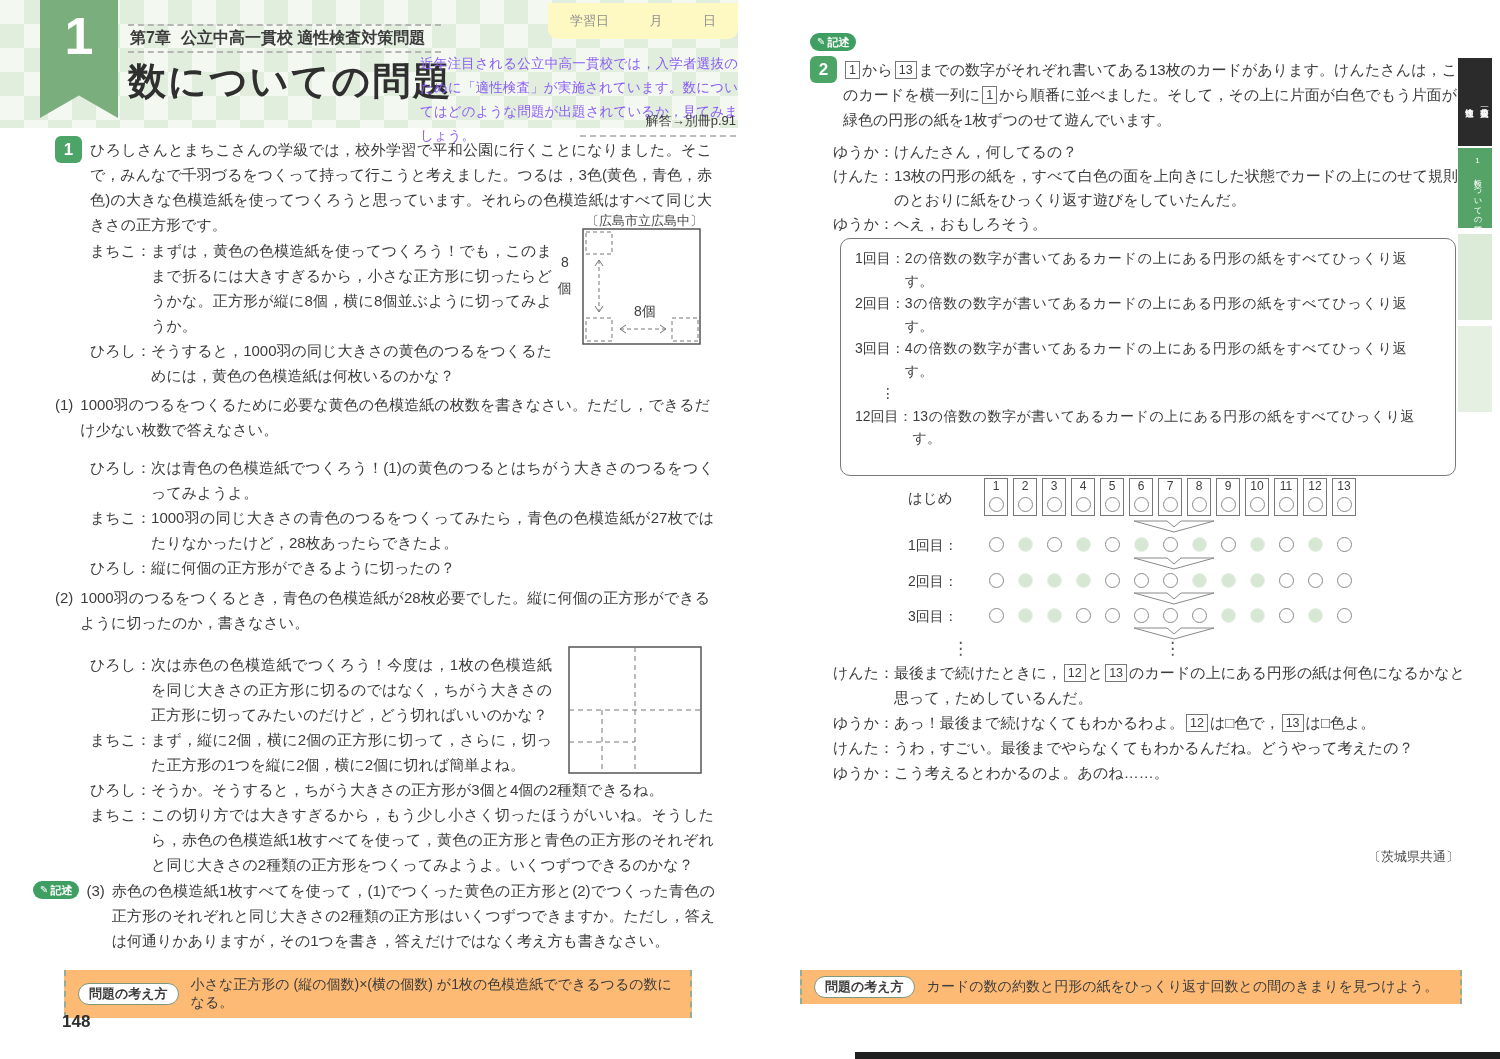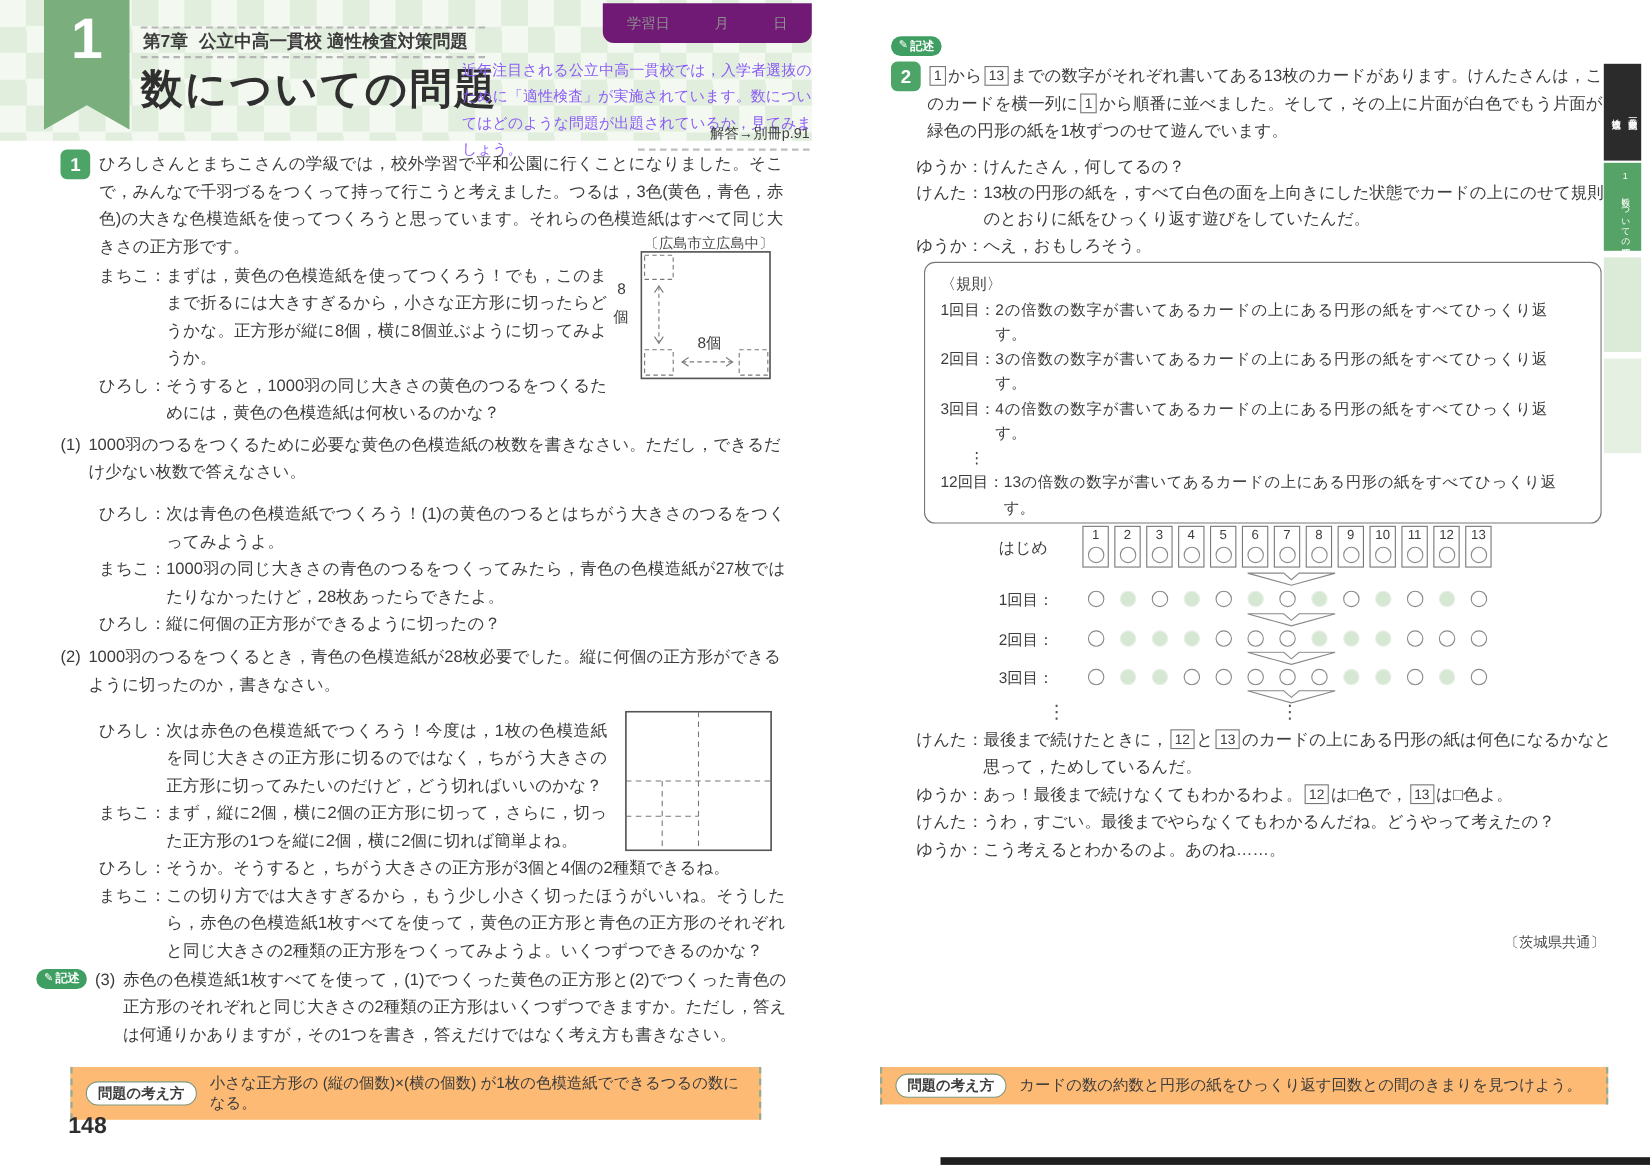--- a/index.html
+++ b/index.html
@@ -8,21 +8,21 @@
   .abs{position:absolute;}
   
   .checker{left:0;top:0;width:738px;height:128px;
            background:repeating-conic-gradient(#e1eedd 0% 25%,#f3f8f1 0% 50%) 0 0/48px 48px;}
   .ribbon{left:40px;top:0;width:78px;height:118px;background:#7bae7d;
           clip-path:polygon(0 0,100% 0,100% 100%,50% 81%,0 100%);
           color:#fff;font-size:52px;font-weight:bold;text-align:center;padding-top:6px;box-sizing:border-box;}
   .chapter-line{left:128px;top:24px;border-top:2px dashed #b5b5b5;border-bottom:2px dashed #b5b5b5;
                 padding:2px 16px 2px 2px;font-size:16px;font-weight:bold;display:flex;gap:10px;align-items:center;}
   .main-title{left:128px;top:56px;font-size:38px;font-weight:bold;letter-spacing:2px;color:#2f2f2f;}
-  .study-box{left:548px;top:3px;width:190px;height:36px;background:#701a75;border-radius:0 0 10px 10px;
+  .study-box{left:548px;top:3px;width:190px;height:36px;background:#fef9c3;border-radius:0 0 10px 10px;
              display:flex;align-items:center;justify-content:space-between;padding:0 22px;
              font-size:13px;color:#8f8f8f;box-sizing:border-box;}
   .intro{left:420px;top:52px;width:318px;font-size:13.5px;line-height:24px;color:#8b5cf6;text-align:justify;}
   .answer-ref{left:580px;top:112px;width:156px;font-size:13px;text-align:right;
               border-bottom:2px dashed #bdbdbd;padding-bottom:5px;}
   
   .textblock{font-size:15px;line-height:25px;text-align:justify;}
   .pbadge{width:27px;height:27px;background:#4ca567;border-radius:6px;color:#fff;font-weight:bold;
           font-size:17px;display:flex;align-items:center;justify-content:center;}
   .dlg{display:flex;}
@@ -33,21 +33,21 @@
   .kbadge{background:#3f9e62;color:#fff;border-radius:10px;font-size:11px;padding:0 7px;height:18px;
           line-height:18px;display:inline-flex;align-items:center;gap:2px;font-weight:bold;flex:0 0 auto;margin-top:3px;}
   .kbadge .pi{font-size:10px;}
   .numbox{display:inline-block;border:1px solid #777;padding:0 3px;line-height:16px;font-size:12.5px;
           margin:0 2px;vertical-align:1px;background:#fff;}
   .src{font-size:13px;color:#4a4a4a;}
   .hint{background:#fdba74;border-left:2px dashed #93ac93;border-right:2px dashed #93ac93;
         padding:6px 12px;display:flex;align-items:center;gap:12px;font-size:14px;box-sizing:border-box;}
   .hint .hl{border:1.5px solid #7d997d;border-radius:13px;background:#fff;padding:1px 10px;
             font-size:13px;font-weight:bold;white-space:nowrap;}
-  .pagenum{font-size:21px;font-weight:bold;color:#2e2e2e;}
+  .pagenum{font-size:17px;font-weight:bold;color:#2e2e2e;}
   
   #p1badge{left:55px;top:136px;}
   #p1state{left:90px;top:137px;width:622px;}
   #p1src{left:586px;top:212px;}
   #d1{left:90px;top:238px;width:462px;}
   #q1{left:55px;top:392px;width:655px;}
   #d2{left:90px;top:455px;width:624px;}
   #q2{left:55px;top:585px;width:655px;}
   #d3a{left:90px;top:652px;width:462px;}
   #d3b{left:90px;top:777px;width:624px;}
@@ -238,21 +238,20 @@
         <span class="sp">けんた：</span>
         <span class="tx">13枚の円形の紙を，すべて白色の面を上向きにした状態でカードの上にのせて規則のとおりに紙をひっくり返す遊びをしていたんだ。</span>
       </div>
       <div class="dlg">
         <span class="sp">ゆうか：</span>
         <span class="tx">へえ，おもしろそう。</span>
       </div>
     </div>
 
   <div class="abs" id="rulesbox">
-    <div>〈規則〉</div>
     <div>
         <div class="rule">
           <span class="rl">1回目：</span>
           <span class="rt">2の倍数の数字が書いてあるカードの上にある円形の紙をすべてひっくり返す。</span>
         </div>
         <div class="rule">
           <span class="rl">2回目：</span>
           <span class="rt">3の倍数の数字が書いてあるカードの上にある円形の紙をすべてひっくり返す。</span>
         </div>
         <div class="rule">

